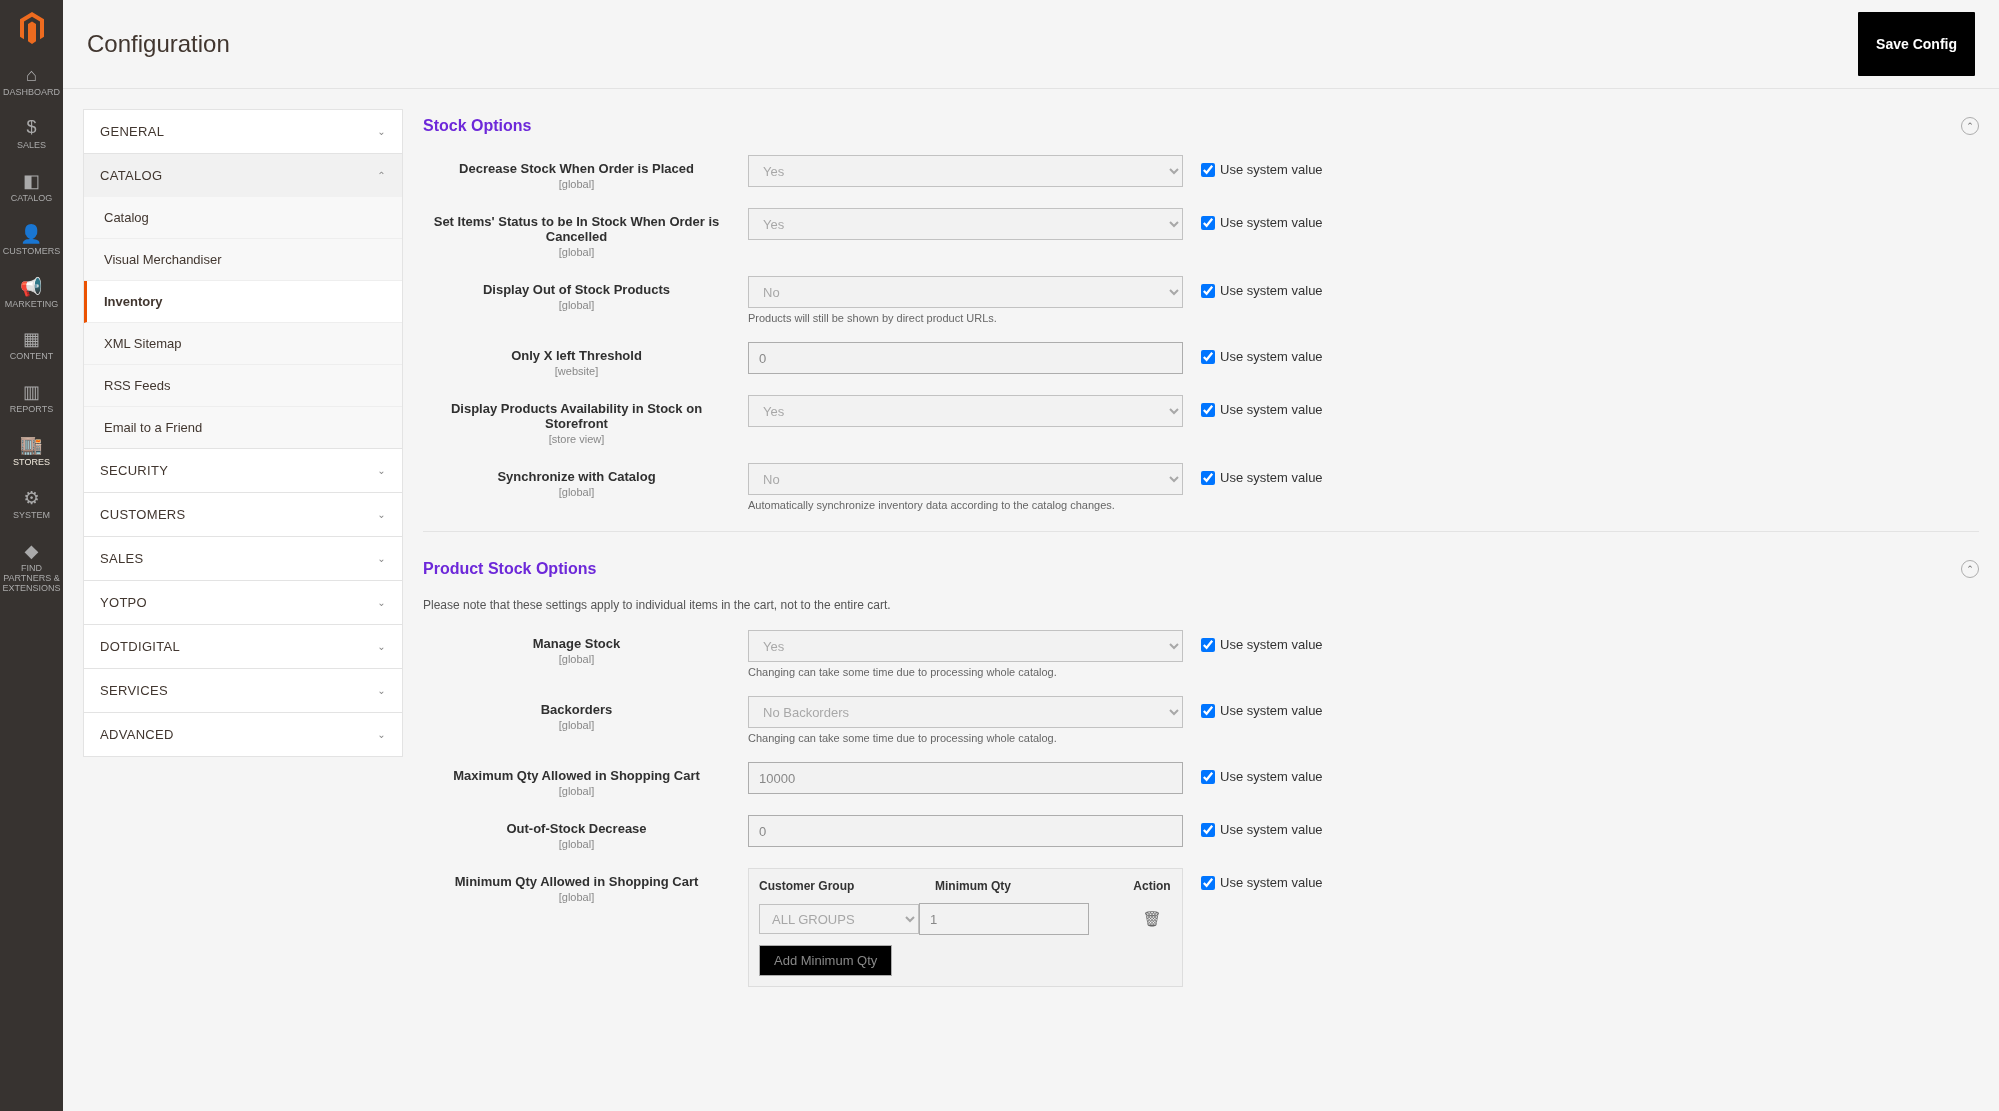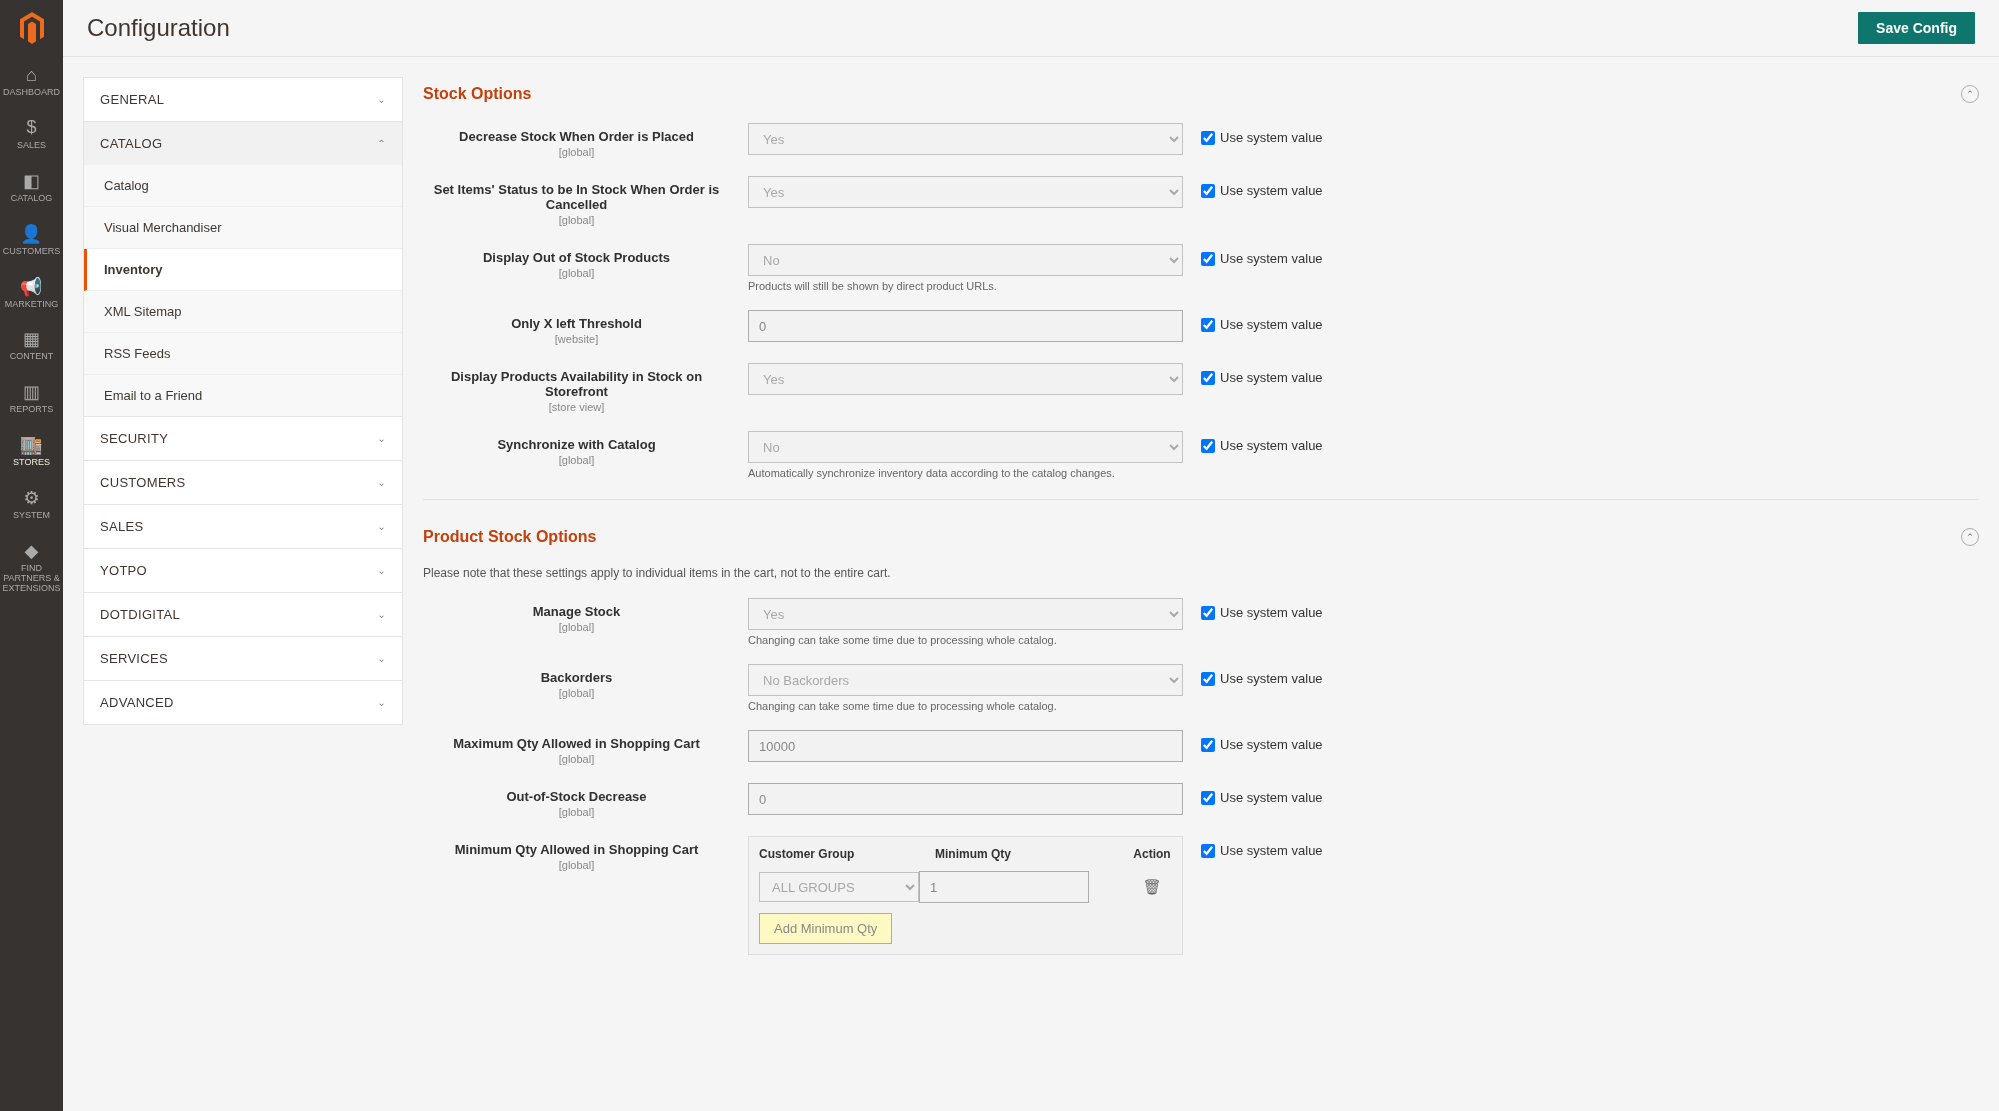--- a/index.html
+++ b/index.html
@@ -12,41 +12,41 @@
 .nav-logo svg { width: 28px; height: 32px; }
 .nav-item { width: 63px; padding: 10px 2px; display: flex; flex-direction: column; align-items: center; cursor: pointer; color: #aaa; }
 .nav-item.active { color: #f2ebde; }
 .nav-icon { width: 20px; height: 20px; display: flex; align-items: center; justify-content: center; font-size: 18px; margin-bottom: 3px; }
 .nav-label { font-size: 9px; text-align: center; text-transform: uppercase; line-height: 1.1; }
 
 
 .main { flex: 1; display: flex; flex-direction: column; }
 .header { display: flex; align-items: center; justify-content: space-between; padding: 12px 24px; background: #f5f5f5; border-bottom: 1px solid #e3e3e3; gap: 48px; }
 .page-title { font-size: 24px; font-weight: 400; color: #41362f; }
-.save-btn { background: #0f766e; color: #fff; border: none; padding: 8px 18px; font-size: 14px; font-weight: 600; cursor: pointer; border-radius: 1px; }
+.save-btn { background: #000000; color: #fff; border: none; padding: 24px 18px; font-size: 14px; font-weight: 600; cursor: pointer; border-radius: 1px; }
 
 .content { display: flex; padding: 20px 20px 40px 20px; gap: 20px; }
 
 
 .sidebar { width: 320px; background: #fff; border: 1px solid #e3e3e3; height: fit-content; }
 .sb-section { border-bottom: 1px solid #e3e3e3; }
 .sb-section:last-child { border-bottom: none; }
 .sb-head { display: flex; justify-content: space-between; align-items: center; padding: 14px 16px; cursor: pointer; font-size: 13px; color: #41362f; text-transform: uppercase; letter-spacing: 0.3px; }
 .sb-head.expanded { background: #f1f1f1; }
 .sb-chev { font-size: 10px; color: #888; }
 .sb-items { background: #f8f8f8; }
 .sb-item { padding: 13px 16px 13px 20px; cursor: pointer; font-size: 13px; color: #41362f; border-bottom: 1px solid #eee; }
 .sb-item:last-child { border-bottom: none; }
 .sb-item.active { background: #fff; border-left: 3px solid #eb5202; padding-left: 17px; font-weight: 600; }
 
 
 .panel { flex: 1; }
 .section { background: transparent; margin-bottom: 20px; }
 .section-head { display: flex; justify-content: space-between; align-items: center; padding: 8px 0; margin-bottom: 12px; }
-.section-title { font-size: 16px; font-weight: 600; color: #c2410c; }
+.section-title { font-size: 16px; font-weight: 600; color: #6d28d9; }
 .collapse-btn { width: 18px; height: 18px; border: 1px solid #adadad; border-radius: 50%; display: flex; align-items: center; justify-content: center; cursor: pointer; font-size: 9px; color: #666; }
 .section-note { font-size: 12px; color: #555; margin-bottom: 18px; }
 
 .field-row { display: flex; align-items: flex-start; margin-bottom: 18px; }
 .field-label-col { width: 325px; text-align: center; padding-right: 18px; padding-top: 6px; }
 .field-label { font-size: 13px; font-weight: 600; color: #303030; display: block; }
 .field-scope { font-size: 11px; color: #888; display: block; margin-top: 2px; }
 .field-input-col { width: 435px; }
 .field-input-col select, .field-input-col input[type="text"] {
   width: 100%; padding: 6px 10px; border: 1px solid #adadad; background: #f2f2f2; color: #555; font-size: 13px; height: 32px;
@@ -58,21 +58,21 @@
 
 .mini-table { width: 100%; background: #f2f2f2; border: 1px solid #ddd; padding: 10px; }
 .mt-head { display: flex; font-weight: 600; font-size: 12px; margin-bottom: 10px; }
 .mt-row { display: flex; align-items: center; margin-bottom: 10px; }
 .mt-col-group { flex: 0 0 160px; }
 .mt-col-qty { flex: 0 0 170px; }
 .mt-col-action { flex: 0 0 40px; text-align: center; }
 .mt-row select, .mt-row input { width: 100%; padding: 6px 8px; border: 1px solid #adadad; background: #fff; font-size: 13px; height: 30px; }
 .mt-row select:disabled, .mt-row input:disabled { background: #f2f2f2; color: #888; }
 .trash-icon { cursor: pointer; color: #666; font-size: 15px; }
-.add-btn { padding: 7px 14px; border: 1px solid #adadad; background: #fef9c3; color: #888; font-size: 13px; cursor: not-allowed; }
+.add-btn { padding: 7px 14px; border: 1px solid #adadad; background: #000000; color: #888; font-size: 13px; cursor: not-allowed; }
 
 hr.divider { border: none; border-top: 1px solid #e3e3e3; margin: 20px 0; }
 </style>
 </head>
 <body>
 
 <div class="layout">
   <div class="nav-rail">
     <div class="nav-logo">
       <svg viewBox="0 0 100 120" fill="#ed6b1f">

